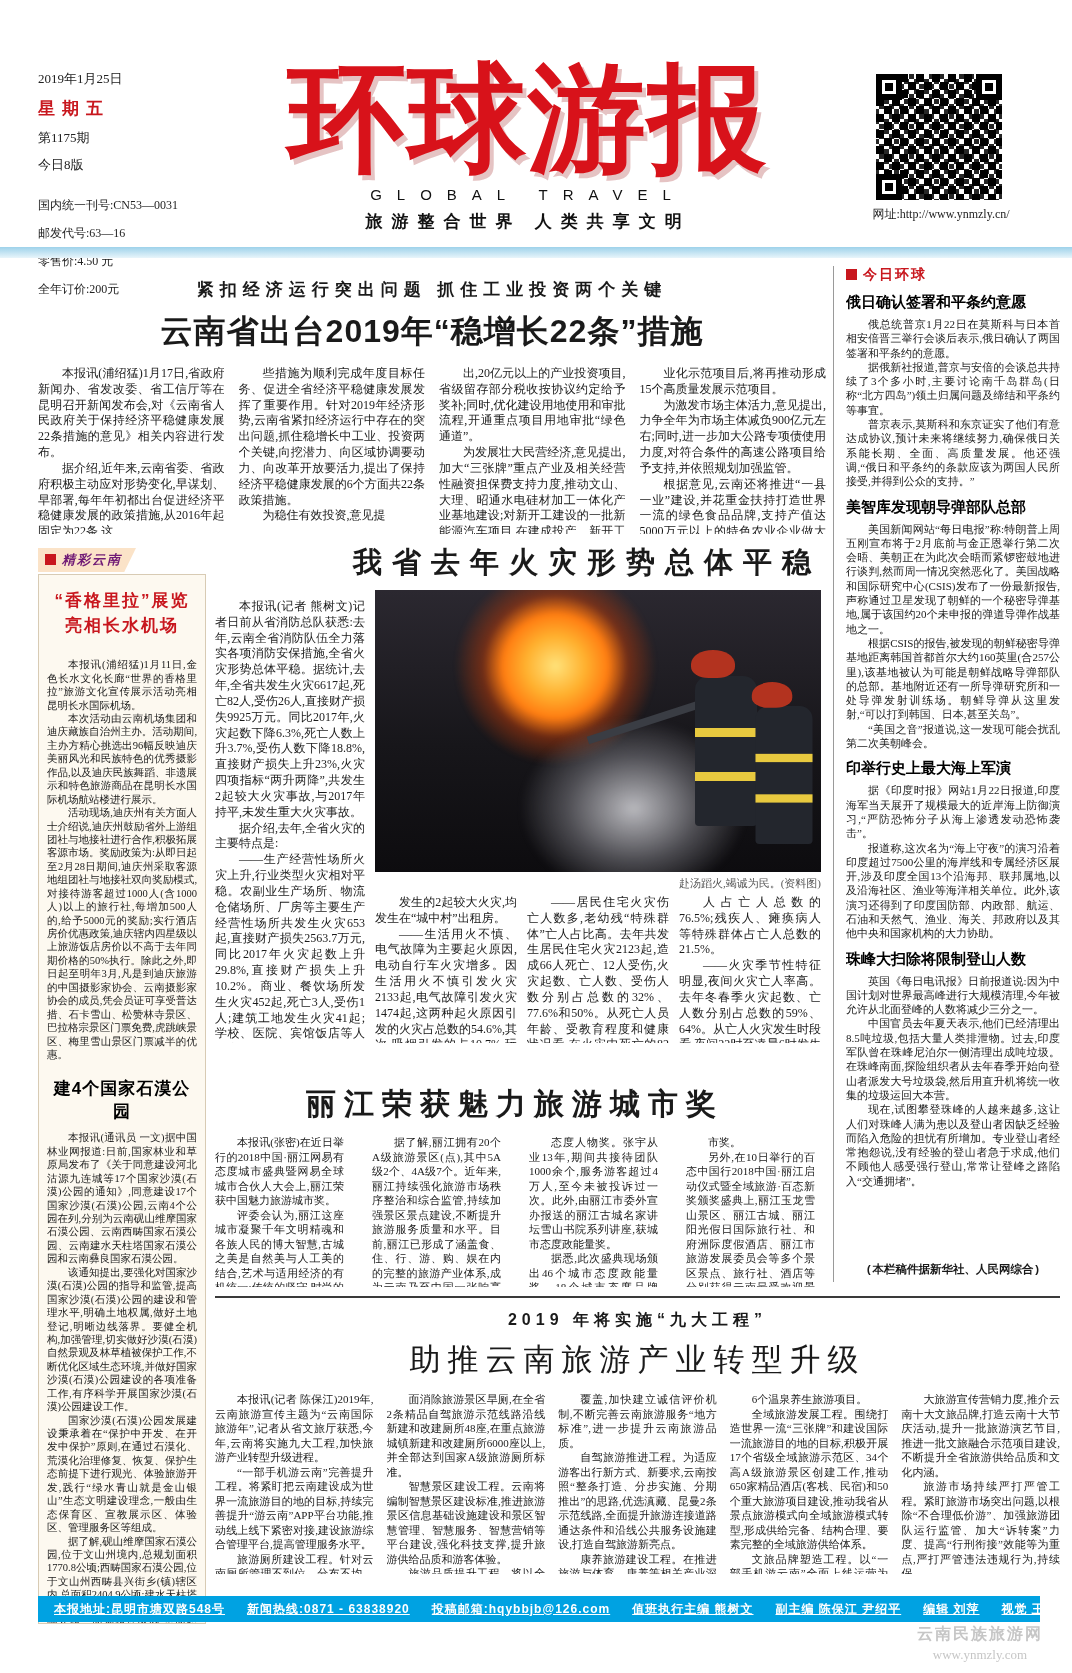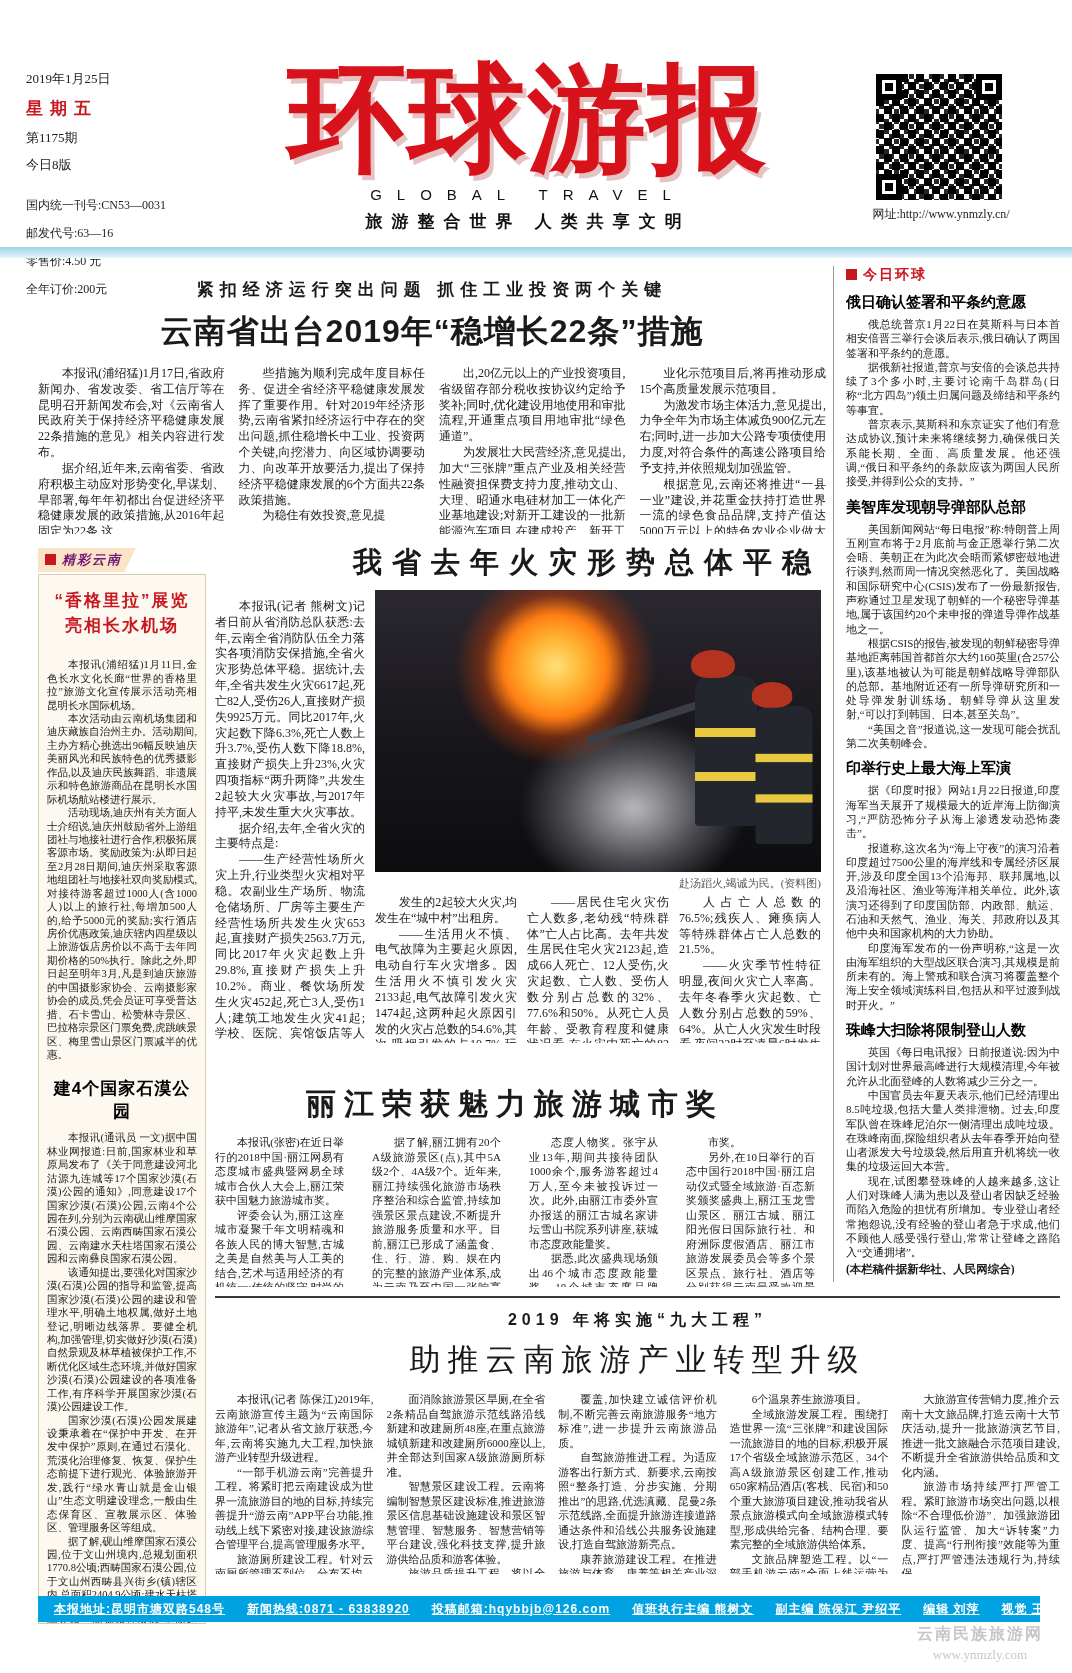--- a/index.html
+++ b/index.html
@@ -1,21 +1,21 @@
 <!DOCTYPE html>
 <html><head>
 <meta charset="utf-8">
 <style>
   html,body{margin:0;padding:0;background:#e8e8e8;}
   .page{position:relative;width:1072px;height:1673px;background:#ffffff;margin:0 auto;overflow:hidden;
         font-family:"Liberation Serif","DejaVu Serif",serif;color:#1a1a1a;}
   p{margin:0;text-indent:2em;text-align:justify;line-height:1.32;}
   .col{overflow:hidden;}
   
-  .info{position:absolute;left:26px;top:70px;width:190px;font-size:13px;color:#222;}
+  .info{position:absolute;left:38px;top:70px;width:190px;font-size:13px;color:#222;}
   .info div{margin-bottom:9px;}
   .weekday{color:#c8171e;font-weight:bold;font-size:17px;letter-spacing:7px;font-family:"Liberation Sans",sans-serif;}
   .info .small{font-size:12px;margin-bottom:11px;}
   .info .gap{height:14px;margin:0;}
   .masthead{position:absolute;left:242px;top:58px;width:572px;text-align:center;}
   .masthead .title{font-size:118px;line-height:1.05;font-weight:bold;color:#d8121a;letter-spacing:2px;
                    text-shadow:4px 5px 0 rgba(160,40,40,.28);font-family:"Liberation Serif","DejaVu Serif",serif;}
   .masthead .eng{margin-top:4px;font-size:15px;letter-spacing:15px;color:#111;font-family:"Liberation Sans",sans-serif;}
   .masthead .slogan{margin-top:7px;font-size:17px;letter-spacing:9px;color:#111;font-weight:bold;}
   .qr-wrap{position:absolute;left:856px;top:74px;width:180px;}
@@ -35,21 +35,21 @@
   .lead-h{font-family:"Liberation Sans",sans-serif;text-align:center;font-weight:bold;font-size:32px;letter-spacing:1px;margin-top:9px;}
   .lead-body{display:flex;gap:14px;margin-top:12px;height:168px;font-size:12px;}
   .lead-body .col{flex:1;}
   
   .vdiv{position:absolute;left:833px;top:266px;width:1px;height:1016px;background:#9a9a9a;}
   .global{position:absolute;left:846px;top:266px;width:214px;height:1020px;overflow:hidden;font-size:11px;}
   .sec-head{font-family:"Liberation Sans",sans-serif;color:#c8171e;font-weight:bold;font-size:14px;letter-spacing:2px;margin-bottom:8px;}
   .sq{display:inline-block;width:11px;height:11px;background:#c8171e;margin-right:6px;vertical-align:-1px;}
   .global h3{font-family:"Liberation Sans",sans-serif;font-size:15px;margin:9px 0 5px;color:#000;}
   .global .paras p{line-height:1.3;}
-  .attribution{position:absolute;left:846px;top:1262px;width:214px;font-weight:bold;font-size:11.5px;text-align:left;font-family:Liberation Serif, serif;}
+  .attribution{position:absolute;left:846px;top:1262px;width:214px;font-weight:bold;font-size:11.5px;text-align:center;font-family:Liberation Mono, monospace;}
   
   .sidebar{position:absolute;left:38px;top:548px;width:168px;}
   .sb-tab{display:inline-block;background:#fbe3c8;color:#701a75;font-family:"Liberation Sans",sans-serif;
           font-weight:bold;font-size:13px;padding:3px 14px 3px 7px;letter-spacing:2px;
           clip-path:polygon(0 0,100% 0,88% 100%,0 100%);font-style:italic;}
   .sb-box{margin-top:2px;border:1px solid #d8cbb4;background:#fdf9f0;padding:10px 8px;height:1028px;overflow:hidden;font-size:10.5px;}
   .sb-title{color:#c8171e;font-family:"Liberation Sans",sans-serif;font-weight:bold;font-size:17px;margin:4px 0 20px;}
   .sb-title p{text-indent:0;text-align:center;letter-spacing:2px;line-height:1.45;}
   .sb-title2{color:#000;font-family:"Liberation Sans",sans-serif;font-weight:bold;font-size:17px;text-align:center;letter-spacing:1px;margin:16px 0 8px;}
   .sb-box .paras p{line-height:1.28;}
@@ -165,21 +165,20 @@
     <h3>美智库发现朝导弹部队总部</h3>
     <div class="paras">
         <p>美国新闻网站“每日电报”称:特朗普上周五刚宣布将于2月底前与金正恩举行第二次会晤、美朝正在为此次会晤而紧锣密鼓地进行谈判,然而周一情况突然恶化了。美国战略和国际研究中心(CSIS)发布了一份最新报告,声称通过卫星发现了朝鲜的一个秘密导弹基地,属于该国约20个未申报的弹道导弹作战基地之一。</p>
         <p>根据CSIS的报告,被发现的朝鲜秘密导弹基地距离韩国首都首尔大约160英里(合257公里),该基地被认为可能是朝鲜战略导弹部队的总部。基地附近还有一所导弹研究所和一处导弹发射训练场。朝鲜导弹从这里发射,“可以打到韩国、日本,甚至关岛”。</p>
         <p>“美国之音”报道说,这一发现可能会扰乱第二次美朝峰会。</p>
       </div>
     <h3>印举行史上最大海上军演</h3>
     <div class="paras">
         <p>据《印度时报》网站1月22日报道,印度海军当天展开了规模最大的近岸海上防御演习,“严防恐怖分子从海上渗透发动恐怖袭击”。</p>
         <p>报道称,这次名为“海上守夜”的演习沿着印度超过7500公里的海岸线和专属经济区展开,涉及印度全国13个沿海邦、联邦属地,以及沿海社区、渔业等海洋相关单位。此外,该演习还得到了印度国防部、内政部、航运、石油和天然气、渔业、海关、邦政府以及其他中央和国家机构的大力协助。</p>
-        <p>印度海军发布的一份声明称,“这是一次由海军组织的大型战区联合演习,其规模是前所未有的。海上警戒和联合演习将覆盖整个海上安全领域演练科目,包括从和平过渡到战时开火。”</p>
       </div>
     <h3>珠峰大扫除将限制登山人数</h3>
     <div class="paras">
         <p>英国《每日电讯报》日前报道说:因为中国计划对世界最高峰进行大规模清理,今年被允许从北面登峰的人数将减少三分之一。</p>
         <p>中国官员去年夏天表示,他们已经清理出8.5吨垃圾,包括大量人类排泄物。过去,印度军队曾在珠峰尼泊尔一侧清理出成吨垃圾。在珠峰南面,探险组织者从去年春季开始向登山者派发大号垃圾袋,然后用直升机将统一收集的垃圾运回大本营。</p>
         <p>现在,试图攀登珠峰的人越来越多,这让人们对珠峰人满为患以及登山者因缺乏经验而陷入危险的担忧有所增加。专业登山者经常抱怨说,没有经验的登山者急于求成,他们不顾他人感受强行登山,常常让登峰之路陷入“交通拥堵”。</p>
       </div>
   </div>
   <div class="attribution">(本栏稿件据新华社、人民网综合)</div>
 

